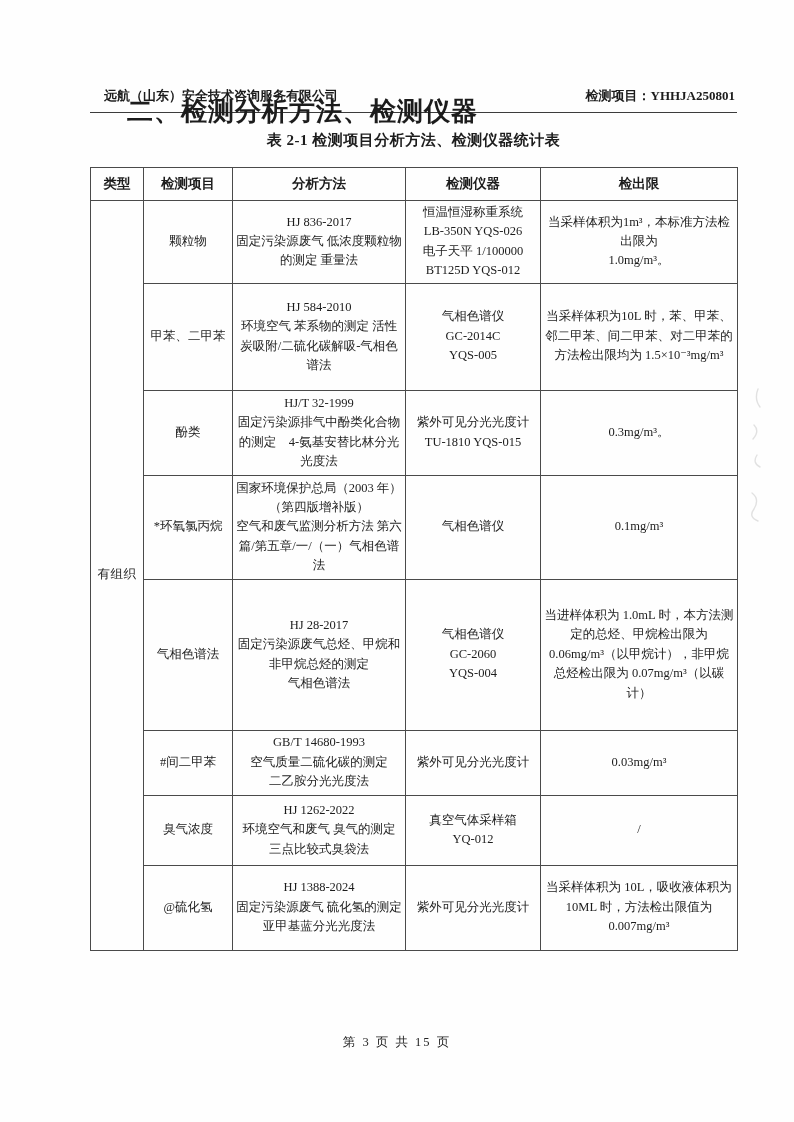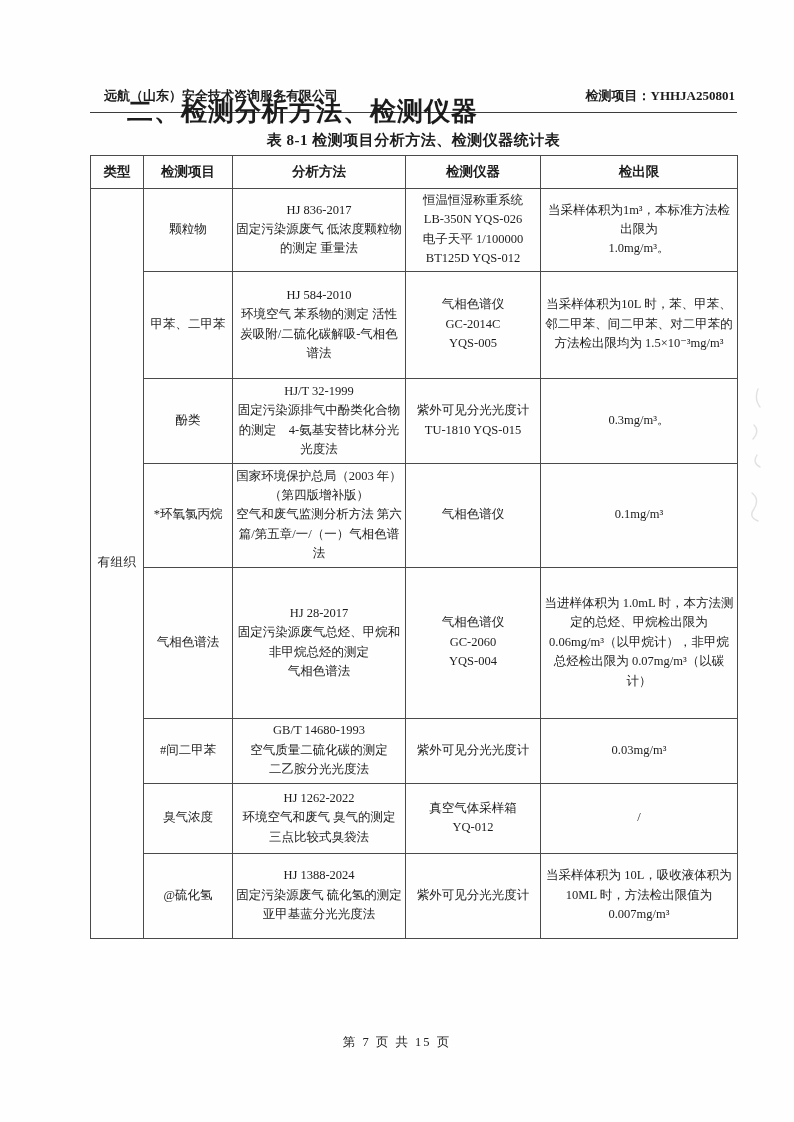--- a/index.html
+++ b/index.html
@@ -29,21 +29,21 @@
     letter-spacing:1px;
   }
   
   .table-caption {
     position:absolute; left:90px; top:131px; width:647px;
     text-align:center; font-size:15px; font-weight:bold;
     letter-spacing:0.5px;
   }
   
   table.main {
-    position:absolute; left:90px; top:155px; width:647px;
+    position:absolute; left:90px; top:167px; width:647px;
     border-collapse:collapse; table-layout:fixed;padding-left:36px;
   }
   table.main col.c-type { width:53px; }
   table.main col.c-item { width:89px; }
   table.main col.c-method { width:173px; }
   table.main col.c-instr { width:135px; }
   table.main col.c-limit { width:197px; }
   table.main th, table.main td {
     border:1.3px solid #4a4a4a;
     text-align:center; vertical-align:middle;
@@ -77,21 +77,21 @@
 
 <div class="page">
 
   <div class="doc-header">
     <span>远航（山东）安全技术咨询服务有限公司</span>
     <span class="report-no">检测项目：YHHJA250801</span>
   </div>
 
   <div class="section-title">二、检测分析方法、检测仪器</div>
 
-  <div class="table-caption">表 8-1 检测项目分析方法、检测仪器统计表</div>
+  <div class="table-caption">表 2-1 检测项目分析方法、检测仪器统计表</div>
 
   <table class="main">
     <colgroup>
       <col class="c-type">
         <col class="c-item">
         <col class="c-method">
         <col class="c-instr">
         <col class="c-limit">
     </colgroup>
     <thead>
@@ -178,15 +178,15 @@
       </tr>
     </tbody>
   </table>
 
   <div class="scan-marks">
     <svg viewBox="0 0 24 150" xmlns="http://www.w3.org/2000/svg">
       <path d="M14 4 q-4 10 2 18 M10 40 q6 6 -1 14 M13 70 q-5 8 3 12 M8 108 q8 6 2 16 q-6 8 4 12" stroke="#9a9a9a" stroke-width="1.4" fill="none" stroke-linecap="round"></path>
     </svg>
   </div>
 
-  <div class="doc-footer">第 7 页 共 15 页</div>
+  <div class="doc-footer">第 3 页 共 15 页</div>
 
 </div>
 
 </body></html>

